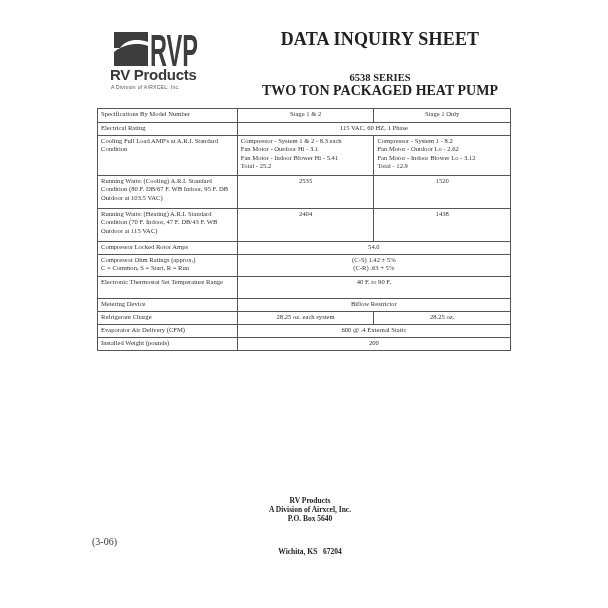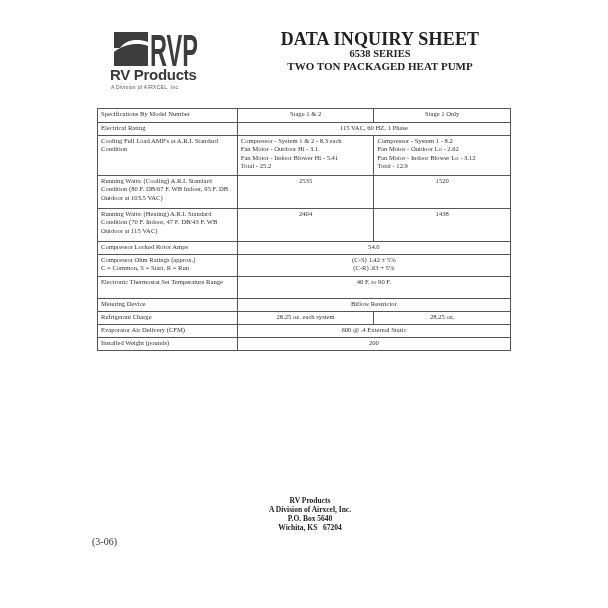--- a/index.html
+++ b/index.html
@@ -14,22 +14,22 @@
       font-family: "Liberation Sans", sans-serif; font-weight: bold;
       font-size: 15px; color: #3a3a3a; letter-spacing: -0.3px; white-space: nowrap;
     }
     .logo-sub {
       position: absolute; left: 1px; top: 56px; width: 92px;
       font-family: "Liberation Sans", sans-serif; font-size: 5px; color: #555;
       letter-spacing: 0.3px; white-space: nowrap;
     }
     .title-block { position: absolute; left: 250px; top: 31px; width: 260px; text-align: center; font-weight: bold; color: #222; }
     .title-1 { font-size: 18px; line-height: 16px; letter-spacing: 0.2px; }
-    .title-2 { font-size: 10.5px; line-height: 13px; }
-    .title-3 { font-size: 11px; line-height: 13px; }
+    .title-2 { font-size: 10.5px; line-height: 13px; margin-top: 24px; }
+    .title-3 { font-size: 14px; line-height: 13px; }
 
     table.spec {
       position: absolute; left: 97px; top: 108px; width: 414px;
       border-collapse: collapse; font-size: 6.6px; line-height: 8.3px; color: #333;
     }
     table.spec td {
       border: 1px solid #555; padding: 1px 3px; vertical-align: top;
     }
     td.c1 { width: 134px; }
     td.c2 { width: 130px; }
@@ -130,16 +130,16 @@
     <td class="c1">Installed Weight (pounds)</td>
     <td class="center" colspan="2">200</td>
   </tr>
 </tbody>
   </table>
 
 <div class="footer">
   <div>RV Products</div>
   <div>A Division of Airxcel, Inc.</div>
   <div>P.O. Box 5640</div>
-  <div style="white-space:pre;">Wichita, KS   67204</div>
+  <div style="white-space:pre;margin-top:24px;">Wichita, KS   67204</div>
 </div>
 
 <div class="revision">(3-06)</div>
 
 </body></html>

